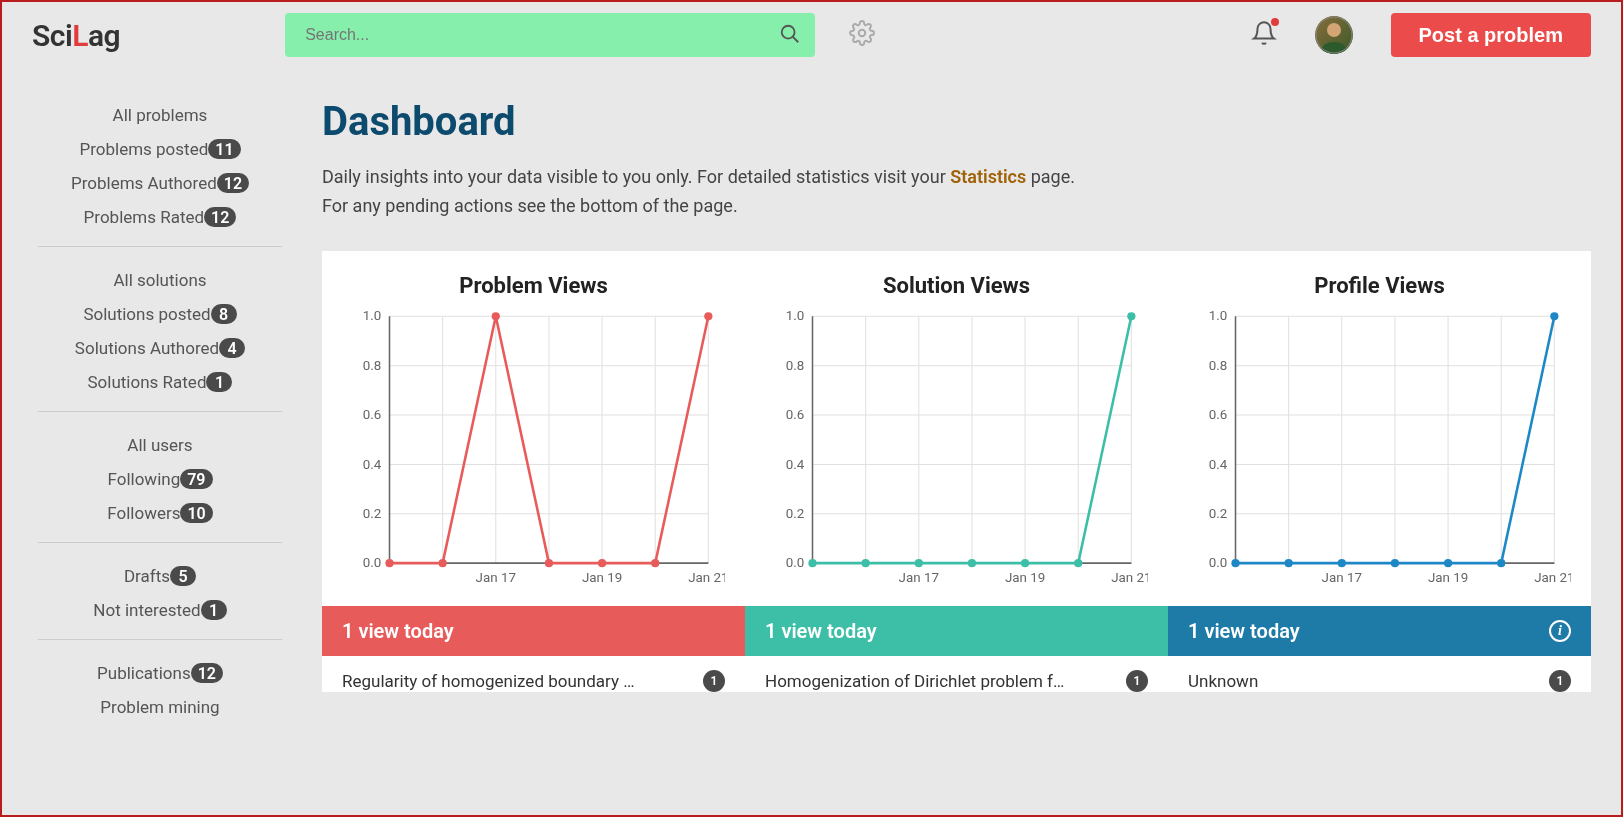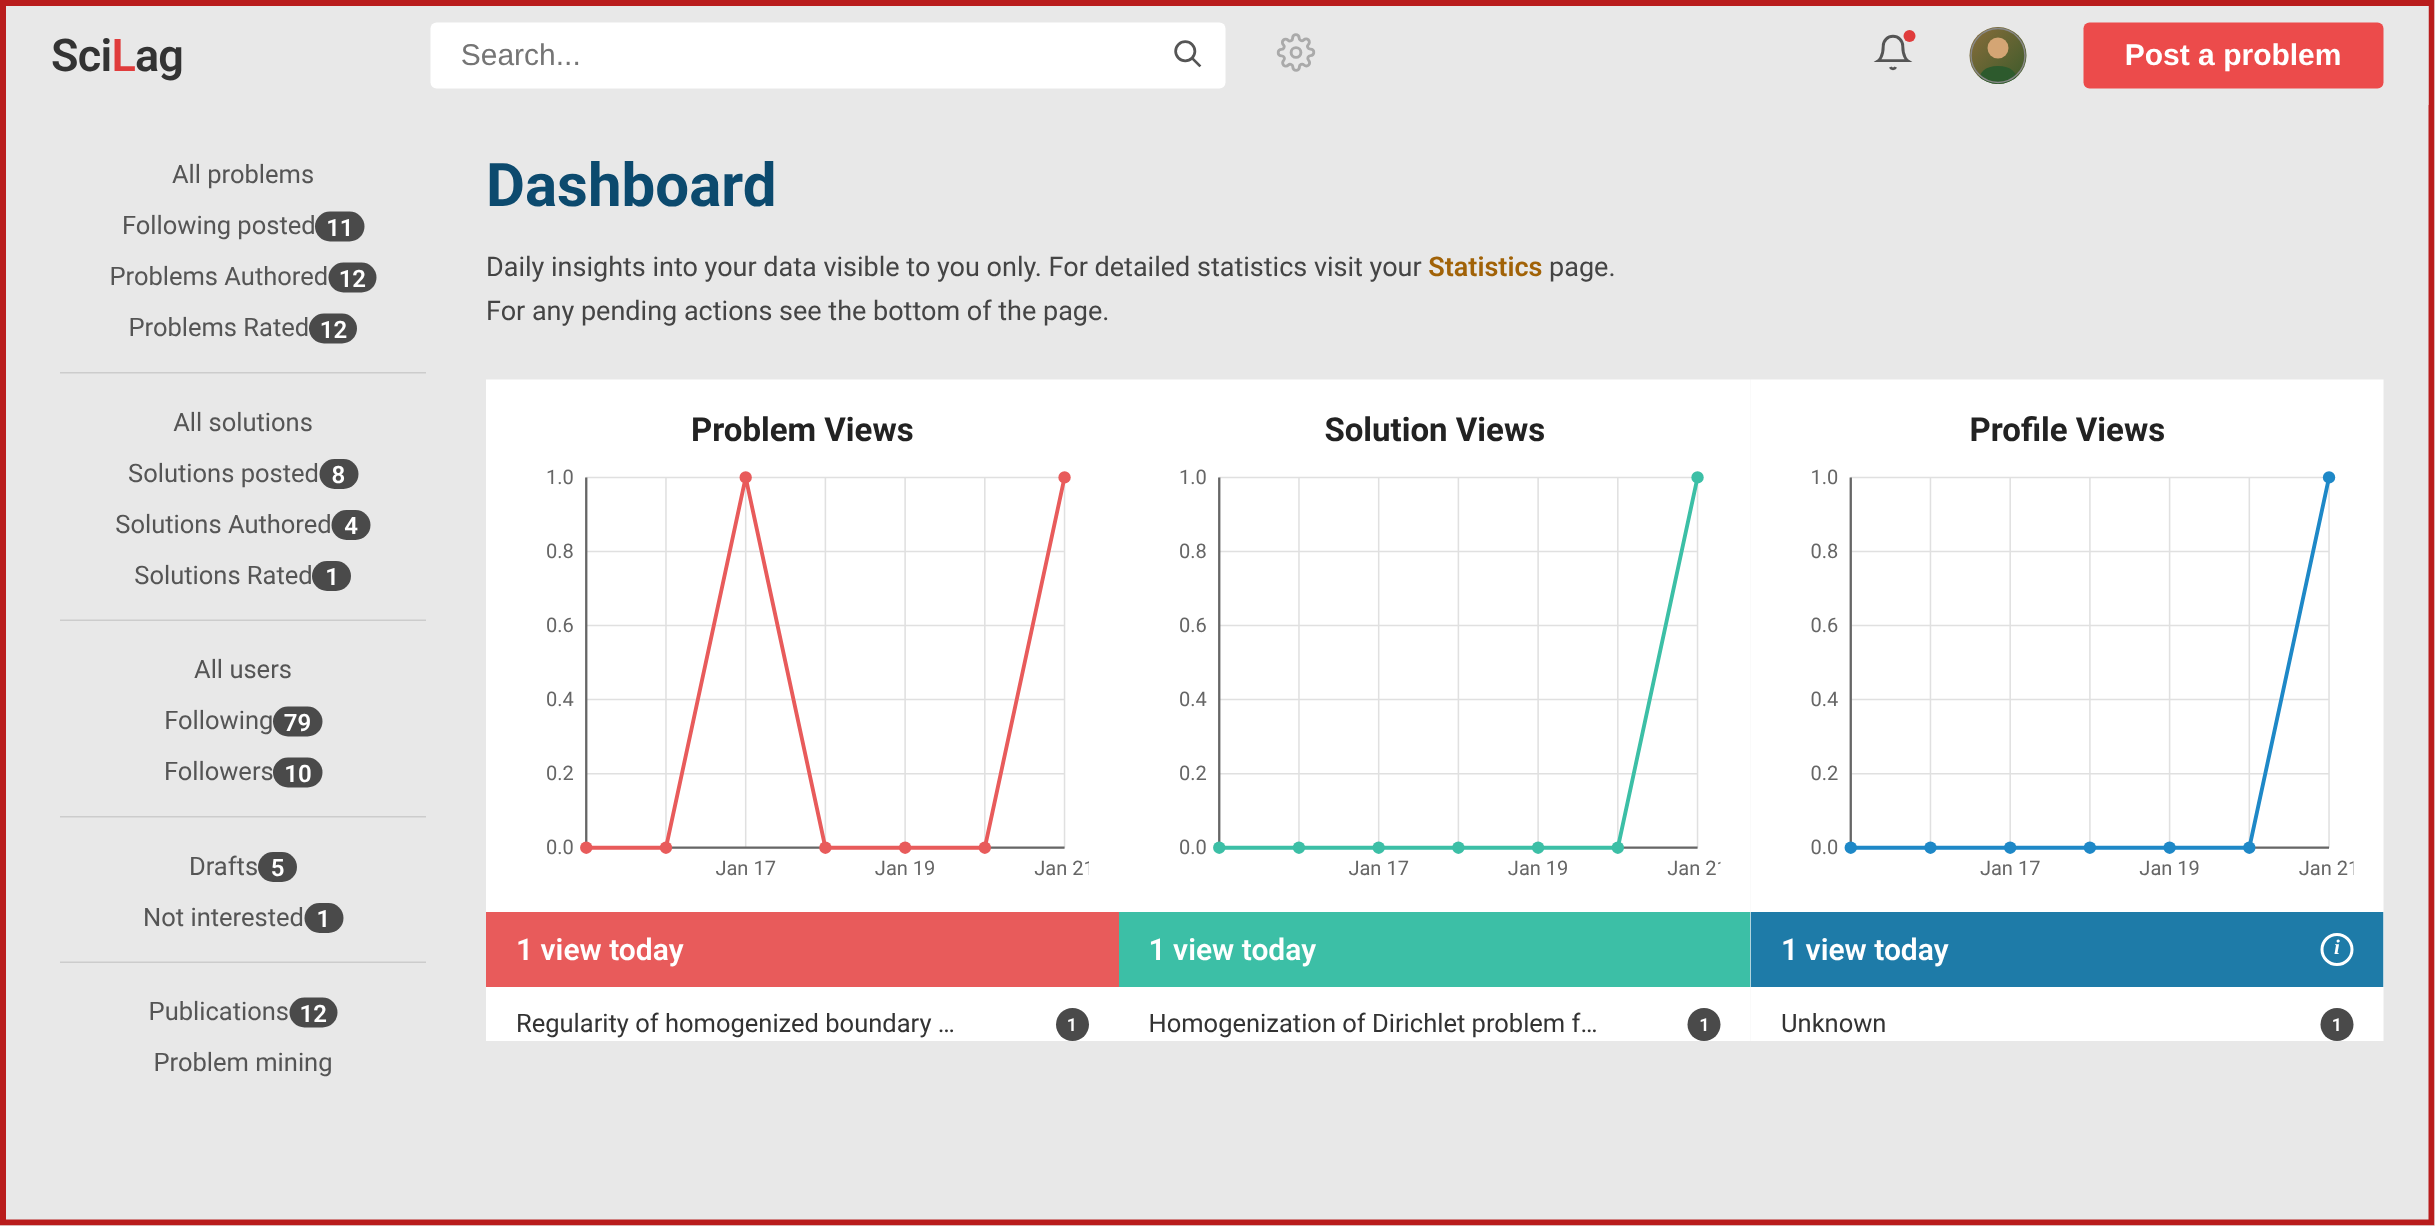--- a/index.html
+++ b/index.html
@@ -1,24 +1,24 @@
 <!DOCTYPE html>
 <html><head>
 <meta charset="utf-8">
 <style>
 * { box-sizing: border-box; margin: 0; padding: 0; }
 body { font-family: -apple-system, BlinkMacSystemFont, "Segoe UI", Roboto, Helvetica, Arial, sans-serif; background: #e8e8e8; color: #333; }
-.app { border: 4px solid #b91c1c; width: 1623px; height: 817px; background: #e8e8e8; display: flex; flex-direction: column; }
+.app { border: 2px solid #b91c1c; width: 1623px; height: 817px; background: #e8e8e8; display: flex; flex-direction: column; }
 
 
 .header { height: 66px; background: #e8e8e8; display: flex; align-items: center; padding: 0 30px; gap: 20px; }
 .logo { font-size: 30px; font-weight: 600; letter-spacing: -0.5px; }
 .logo .l { color: #e03c3c; }
 .search-wrap { flex: 0 0 530px; margin-left: 145px; }
-.search { width: 100%; height: 44px; border: none; border-radius: 4px; background: #ffffff; padding: 0 44px 0 20px; font-size: 20px; color: #555; position: relative; }
+.search { width: 100%; height: 44px; border: none; border-radius: 4px; background: #86efac; padding: 0 44px 0 20px; font-size: 16px; color: #555; position: relative; }
 .search-container { position: relative; }
 .search-icon { position: absolute; right: 14px; top: 10px; width: 22px; height: 22px; }
 .gear { margin-left: 14px; color: #aaa; cursor: pointer; }
 .spacer { flex: 1; }
 .bell { position: relative; color: #555; cursor: pointer; }
 .bell .dot { position: absolute; top: -2px; right: -2px; width: 8px; height: 8px; background: #e03c3c; border-radius: 50%; }
 .avatar { width: 38px; height: 38px; border-radius: 50%; background: linear-gradient(135deg, #8a6d3b 0%, #3a5a2a 100%); margin-left: 18px; overflow: hidden; display: flex; align-items: center; justify-content: center; color: #fff; font-size: 12px; }
 .post-btn { margin-left: 18px; background: #ec4b4b; color: #fff; border: none; border-radius: 4px; padding: 0 28px; height: 44px; font-size: 20px; font-weight: 600; cursor: pointer; }
 
 
@@ -100,21 +100,21 @@
     <button class="post-btn">Post a problem</button>
   </div>
 
   <div class="body">
     <div class="sidebar" id="sidebar">
         <div class="side-group">
           <div class="side-item">
             <span>All problems</span>
           </div>
           <div class="side-item">
-            <span>Following posted</span>
+            <span>Problems posted</span>
             <span class="badge">11</span>
           </div>
           <div class="side-item">
             <span>Problems Authored</span>
             <span class="badge">12</span>
           </div>
           <div class="side-item">
             <span>Problems Rated</span>
             <span class="badge">12</span>
           </div>

